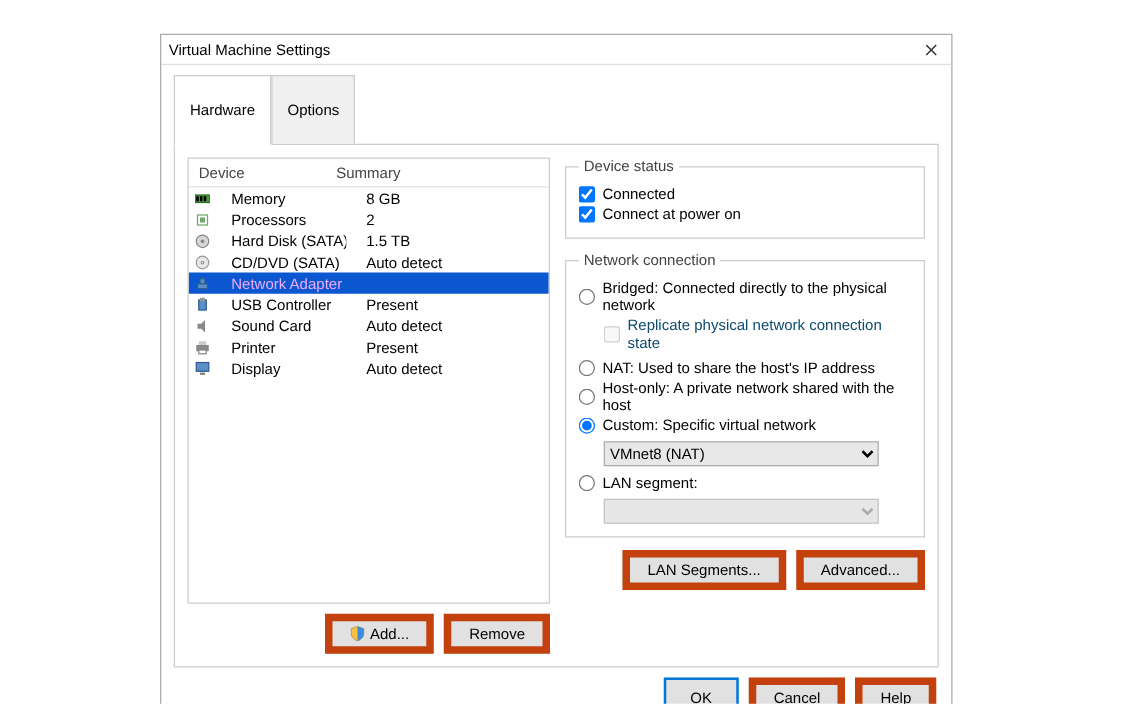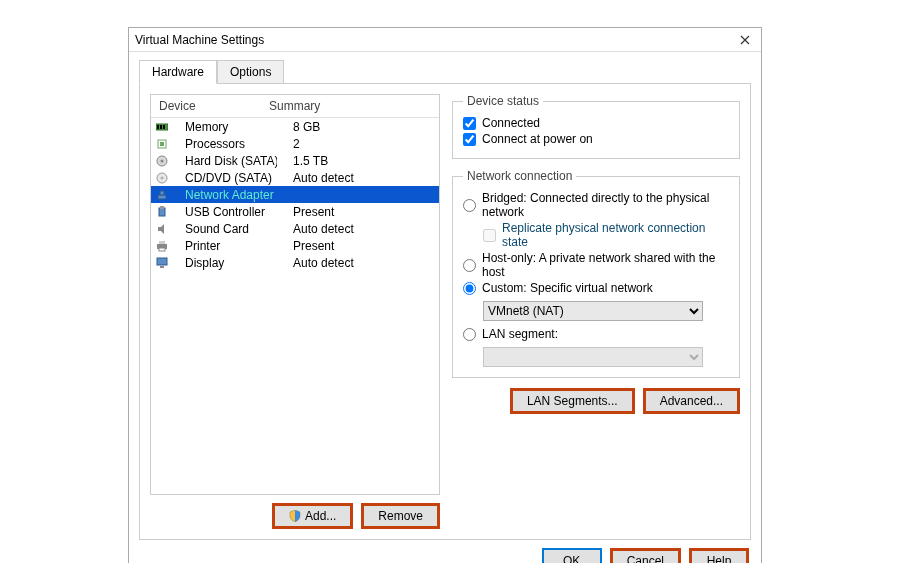--- a/index.html
+++ b/index.html
@@ -3,38 +3,38 @@
 <meta charset="utf-8">
 <style>
 * { box-sizing: border-box; font-family: "Segoe UI", Tahoma, sans-serif; font-size: 12px; }
 body { margin: 0; background: #fff; width: 900px; height: 563px; position: relative; }
 .dialog { position: absolute; left: 128px; top: 4px; width: 634px; height: 558px; background: #fff; border: 1px solid #aaa; display: flex; flex-direction: column; margin-top: 23px; }
 .titlebar { height: 24px; display: flex; align-items: center; padding: 0 6px; border-bottom: 1px solid #ddd; }
 .titlebar .title { flex: 1; font-size: 12px; color: #000; }
 .titlebar .close { width: 20px; height: 20px; display: flex; align-items: center; justify-content: center; cursor: pointer; }
 .titlebar .close svg { width: 10px; height: 10px; }
 .tabs { display: flex; padding: 8px 10px 0 10px; gap: 0; }
-.tab { padding: 4px 12px; border: 1px solid #ccc; border-bottom: none; background: #fff; position: relative; cursor: pointer; }
+.tab { padding: 20px 12px; border: 1px solid #ccc; border-bottom: none; background: #fff; position: relative; cursor: pointer; }
 .tab.active { background: #fff; z-index: 2; border-bottom: 1px solid #fff; margin-bottom: -1px; }
 .tab.inactive { background: #f0f0f0; }
 .tabpanel { margin: 0 10px 0 10px; border: 1px solid #ccc; border-top: 1px solid #ccc; flex: 1; display: flex; padding: 10px; gap: 12px; }
 .left { width: 290px; display: flex; flex-direction: column; }
 .devlist { border: 1px solid #ccc; flex: 1; background: #fff; overflow: hidden; }
 .devlist .header { display: flex; border-bottom: 1px solid #e0e0e0; color: #444; align-items: flex-end; }
 .devlist .header .col { padding: 4px 8px; }
 .devlist .col1 { width: 110px; }
 .devlist .col2 { flex: 1; }
 .devlist .rows { }
 .devrow { display: flex; align-items: center; height: 17px; padding-left: 4px; cursor: pointer; gap: 14px; }
 .devrow .icon { width: 14px; height: 14px; margin-right: 2px; display: flex; align-items: center; justify-content: center; }
 .devrow .name { width: 92px; white-space: nowrap; overflow: hidden; }
 .devrow .summary { flex: 1; padding-left: 2px; white-space: nowrap; overflow: hidden; }
-.devrow.selected { background: #0a57d0; color: #5eead4; }
+.devrow.selected { background: #0a57d0; color: #f0abfc; }
 .btnrow { display: flex; justify-content: flex-end; gap: 8px; padding: 8px 0 0 0; }
-.btn { border: 3px solid #c2410c; background: #e1e1e1; padding: 3px 14px; cursor: pointer; min-width: 60px; text-align: center; display: flex; align-items: center; justify-content: center; gap: 4px; }
+.btn { border: 6px solid #c2410c; background: #e1e1e1; padding: 3px 14px; cursor: pointer; min-width: 60px; text-align: center; display: flex; align-items: center; justify-content: center; gap: 4px; }
 .right { flex: 1; display: flex; flex-direction: column; gap: 10px; }
 fieldset { border: 1px solid #ccc; padding: 6px 10px 10px 10px; margin: 0; }
 legend { color: #444; padding: 0 4px; }
 .checkrow, .radiorow { display: flex; align-items: center; gap: 6px; margin: 2px 0; }
 .checkrow label, .radiorow label { cursor: pointer; }
 .subrow { margin-left: 20px; color: #888; display: flex; align-items: center; gap: 6px; }
 .subrow.disabled label { color: #0c4a6e; }
 select { width: 220px; margin-left: 20px; margin-top: 4px; border: 1px solid #adadad; background: #e8e8e8; height: 20px;}
 select:disabled { background: #ddd; color: #888; }
 .rightbtns { display: flex; justify-content: flex-end; gap: 8px; }
@@ -192,20 +192,24 @@
       <fieldset>
         <legend>Network connection</legend>
         <div class="radiorow">
           <input type="radio" name="nc" id="r1" style="">
           <label for="r1">Bridged: Connected directly to the physical network</label>
         </div>
         <div class="subrow disabled">
           <input type="checkbox" id="rep" disabled="" style="">
           <label for="rep">Replicate physical network connection state</label>
         </div>
+        <div class="radiorow" style="margin-top:6px">
+          <input type="radio" name="nc" id="r2" style="">
+          <label for="r2">NAT: Used to share the host's IP address</label>
+        </div>
         <div class="radiorow">
           <input type="radio" name="nc" id="r3" style="">
           <label for="r3">Host-only: A private network shared with the host</label>
         </div>
         <div class="radiorow">
           <input type="radio" name="nc" id="r4" checked="" style="">
           <label for="r4">Custom: Specific virtual network</label>
         </div>
         <select>
           <option>VMnet8 (NAT)</option>

